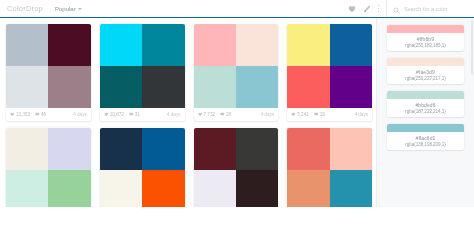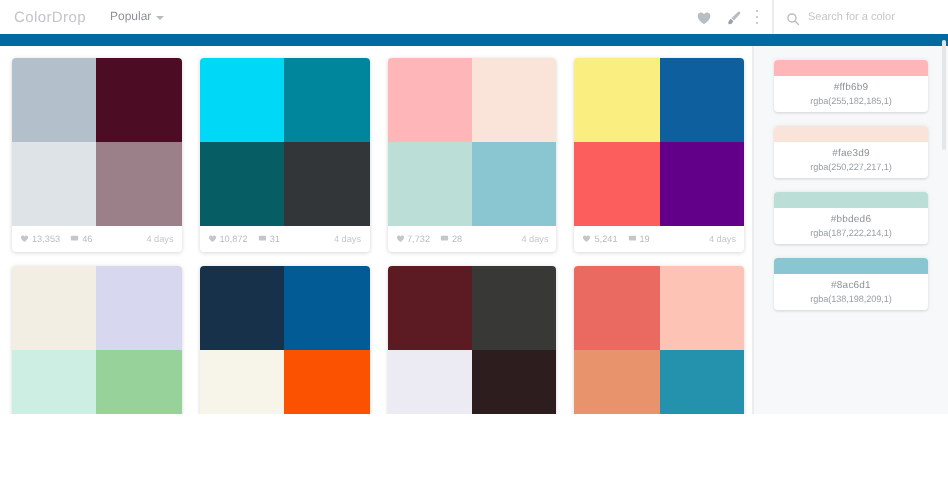--- a/index.html
+++ b/index.html
@@ -24,21 +24,21 @@
     display: flex;
     flex-direction: column;
   }
 
   
   .header {
     position: relative;
     height: 29px;
     flex: 0 0 17px;
     background: #ffffff;
-    border-bottom: 6px solid #0369a1;
+    border-bottom: 1px solid #0369a1;
     display: flex;
     align-items: center;
     padding: 0 4px 0 7px;
     box-sizing: border-box;
   }
   .brand {
     font-size: 7.5px;
     letter-spacing: .2px;
     color: #c2c6cb;
     white-space: nowrap;

